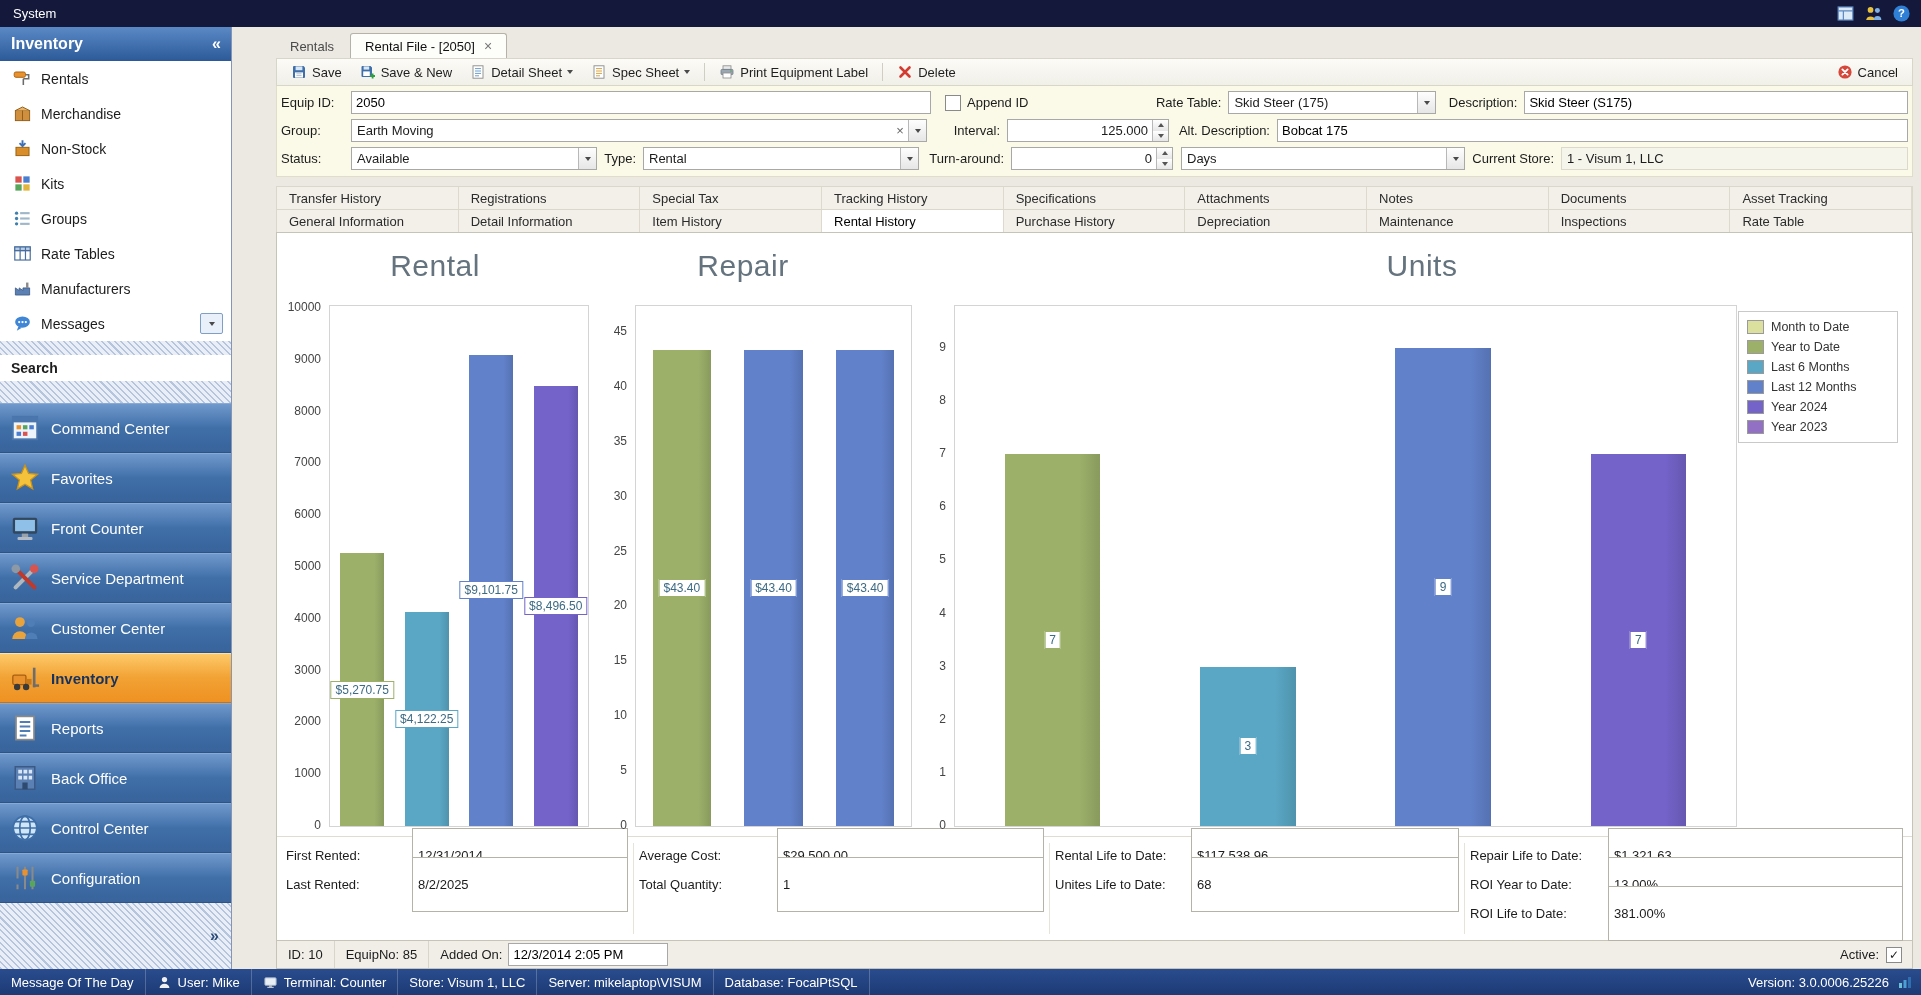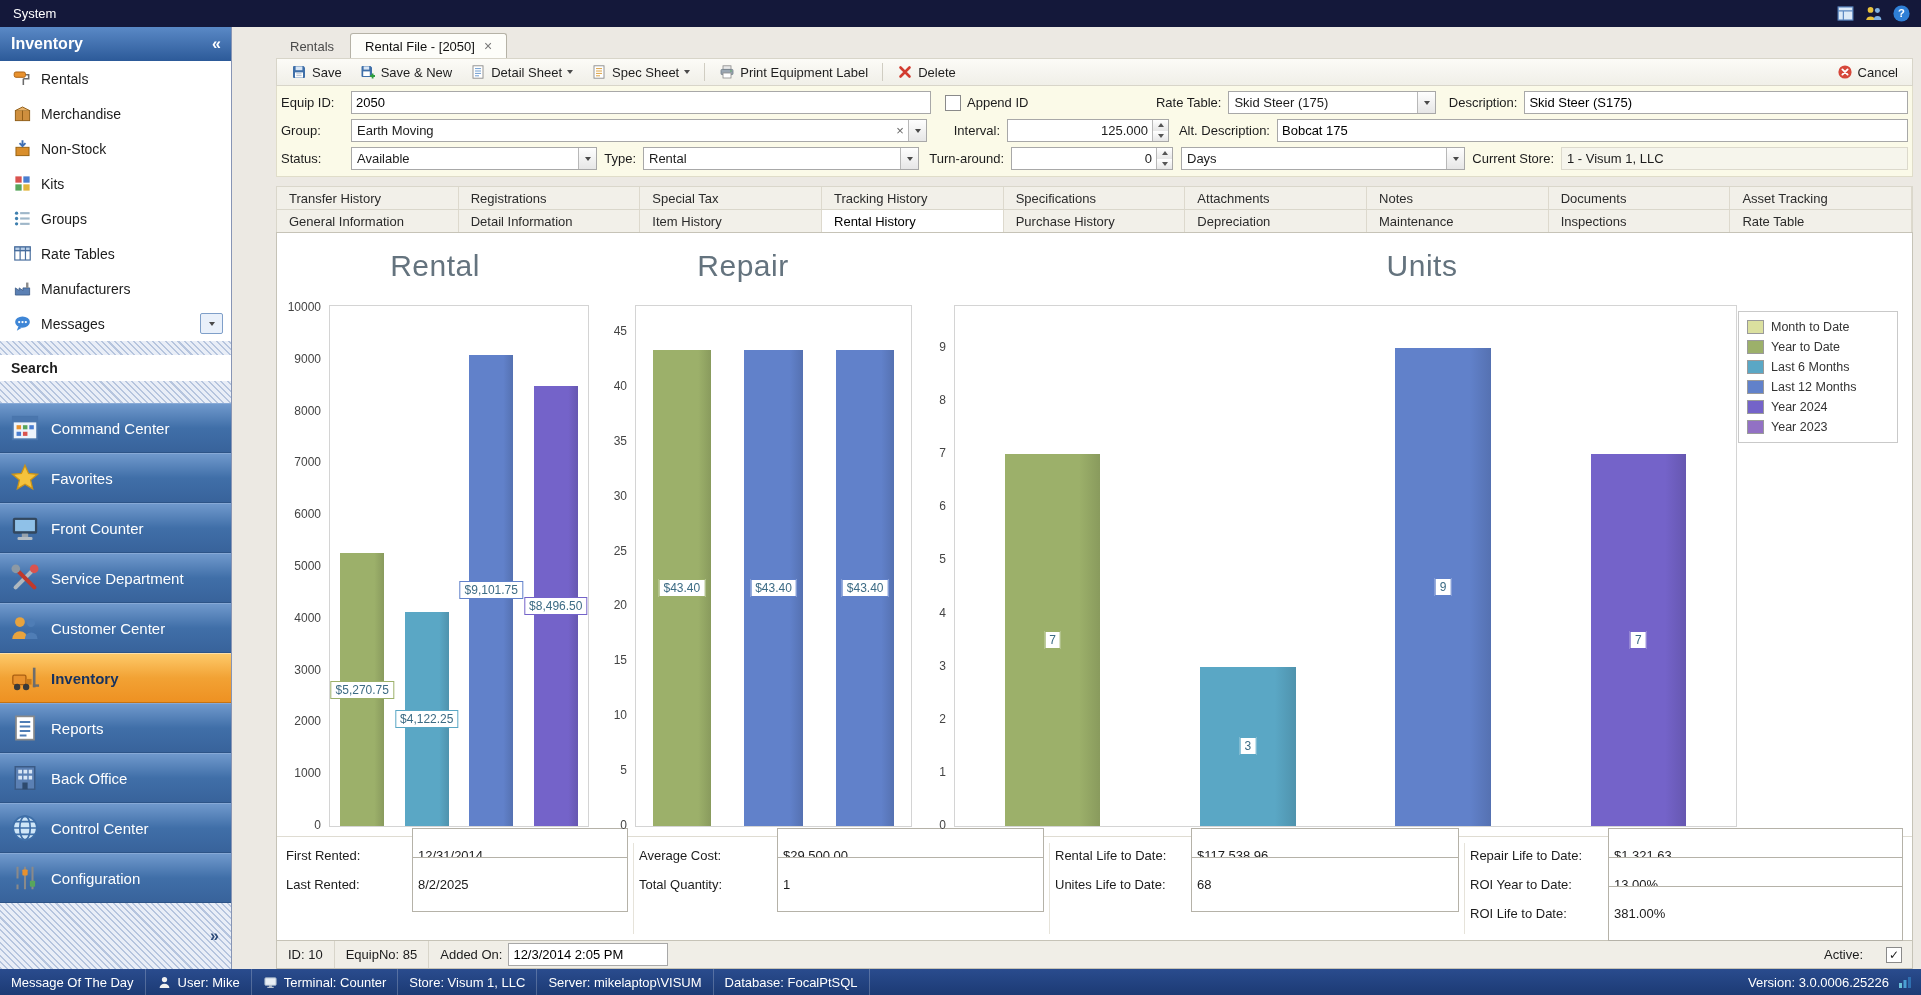--- a/index.html
+++ b/index.html
@@ -88,21 +88,21 @@
   .summary{height:104px;flex:0 0 104px;border-top:1px solid #dfdcd2;display:flex;padding:6px 4px;box-sizing:border-box;}
   .sum-col{display:flex;flex-direction:column;gap:4px;padding:0 5px;box-sizing:border-box;}
   .sum-col + .sum-col{border-left:1px solid #e6e3da;}
   .sum-row{display:flex;align-items:center;height:25px;}
   .sum-label{font-size:13px;white-space:nowrap;}
   .sum-field{flex:1;height:21px;border:1px solid #b5b2a8;background:#fff;display:flex;align-items:center;padding:16px 5px;font-size:13px;}
 
   .record-bar{height:28px;flex:0 0 28px;background:#f0eee7;border:1px solid #c6c3b7;border-top:none;display:flex;align-items:center;font-size:13px;box-sizing:border-box;}
   .rb-cell{padding:0 11px;border-right:1px solid #d8d5ca;height:100%;display:flex;align-items:center;gap:6px;white-space:nowrap;}
   .rb-nob{border-right:none;}
-  .rb-right{margin-left:auto;display:flex;gap:23px;padding-right:10px;}
+  .rb-right{margin-left:auto;display:flex;gap:7px;padding-right:10px;}
   .ico svg,.mb-ico svg{width:100%;height:100%;display:block;}
   .ico{display:inline-block;}
 </style>
 </head>
 <body>
 
 <div class="app">
 
   <div class="menubar">
     <span class="menu-item">System</span>

